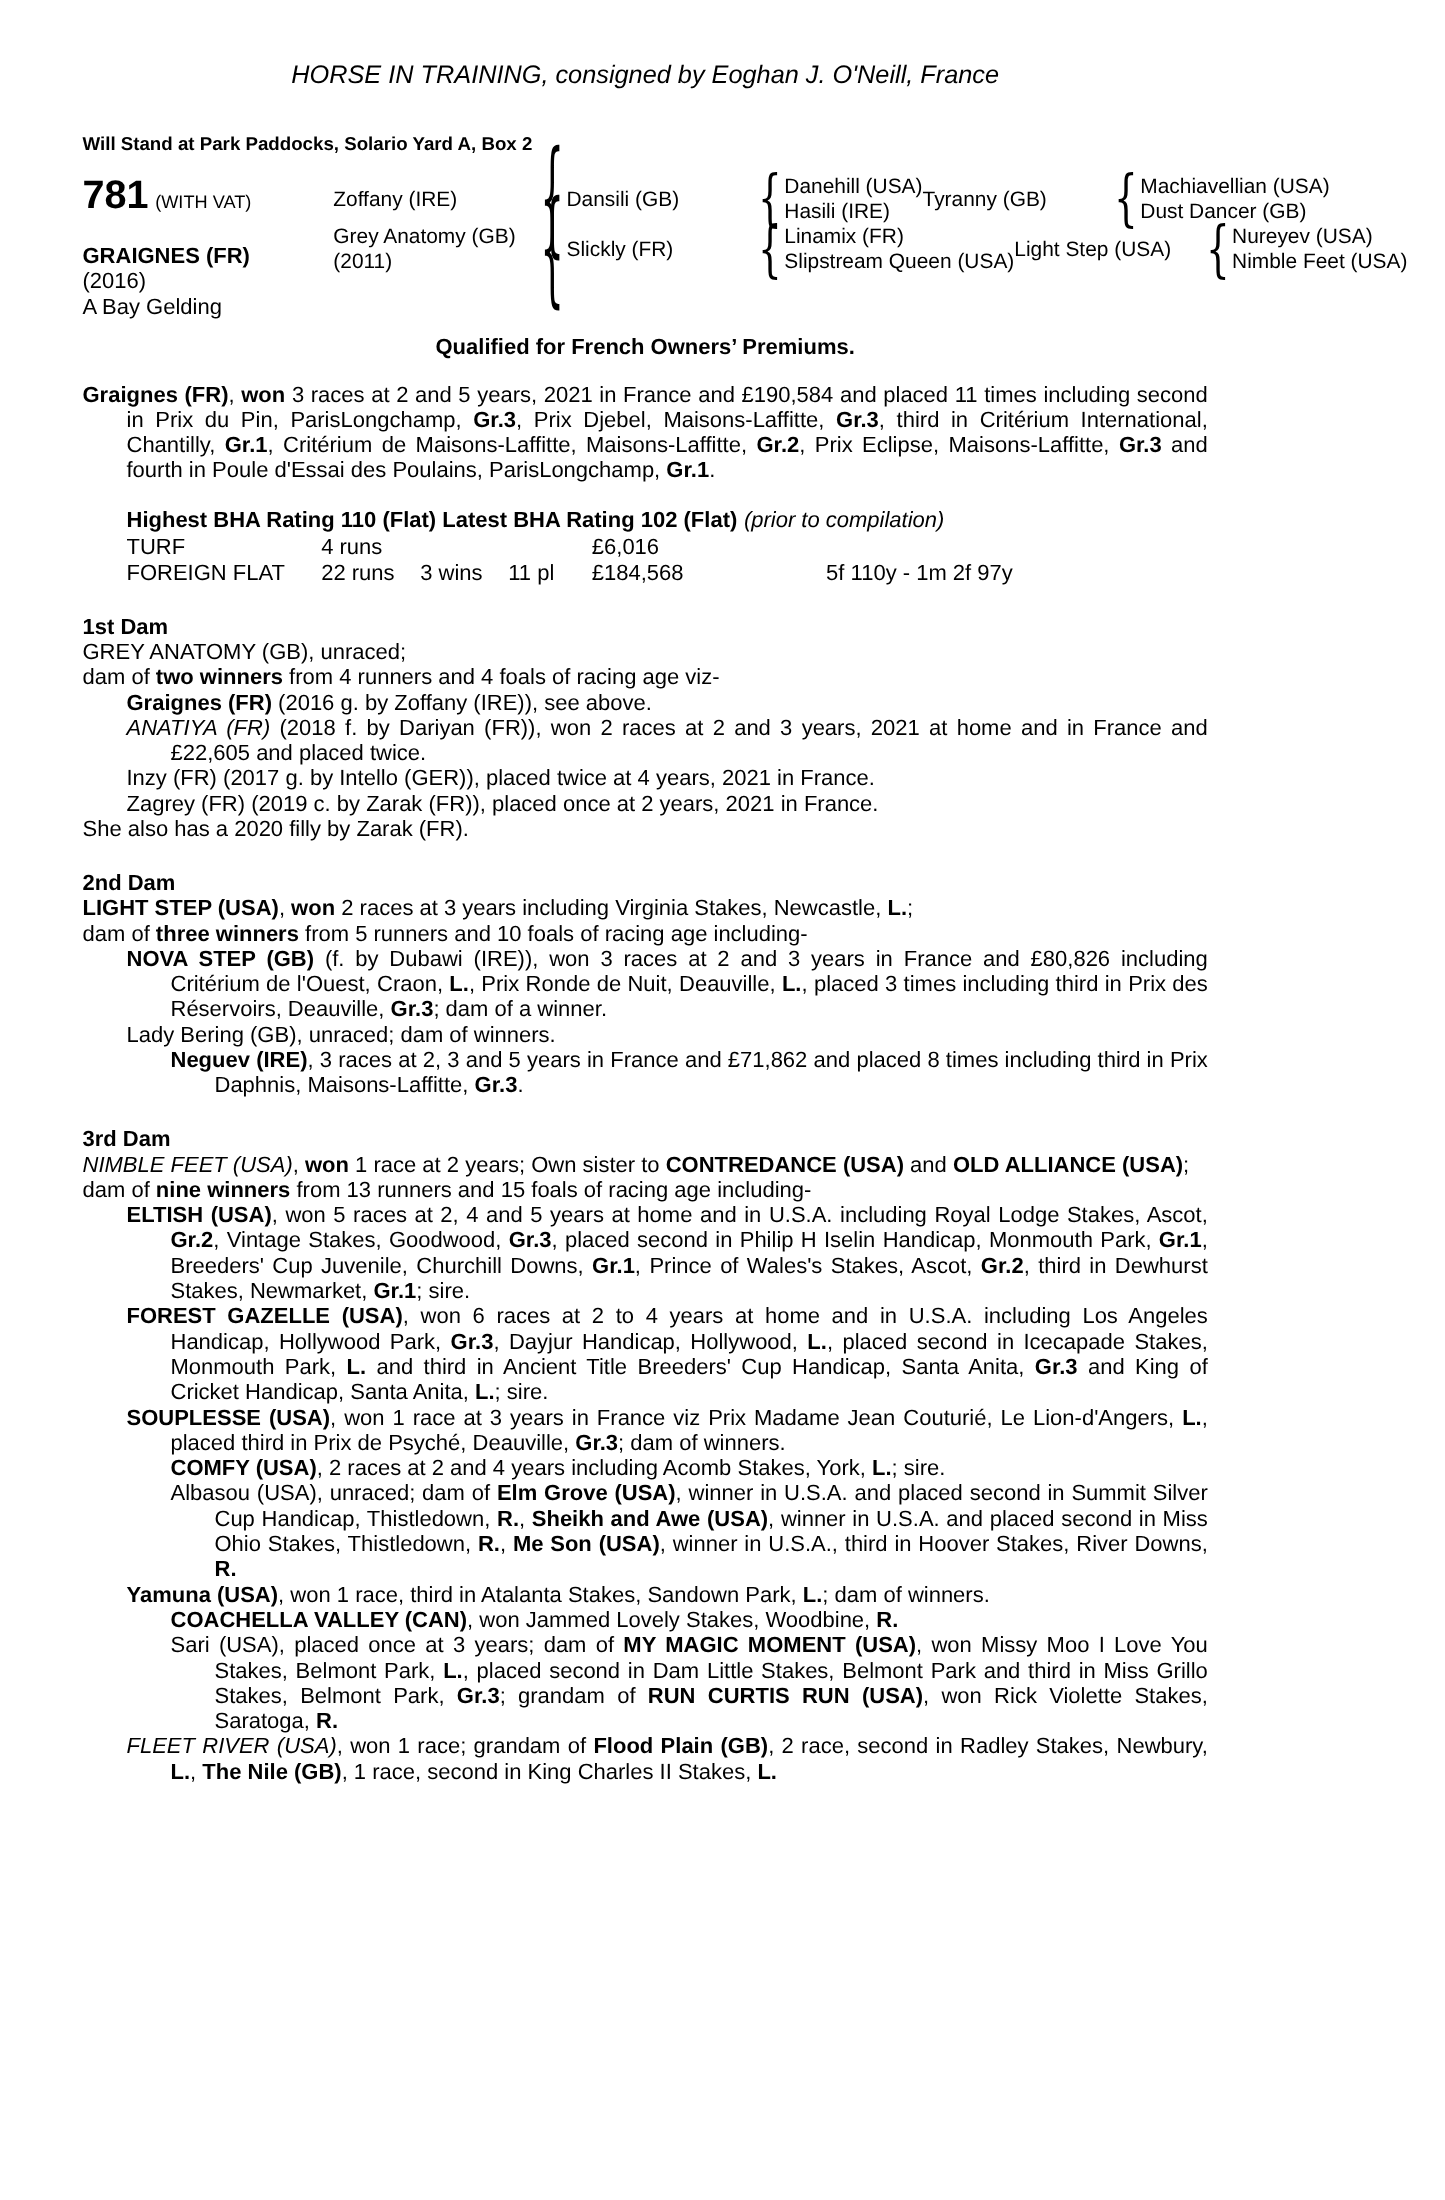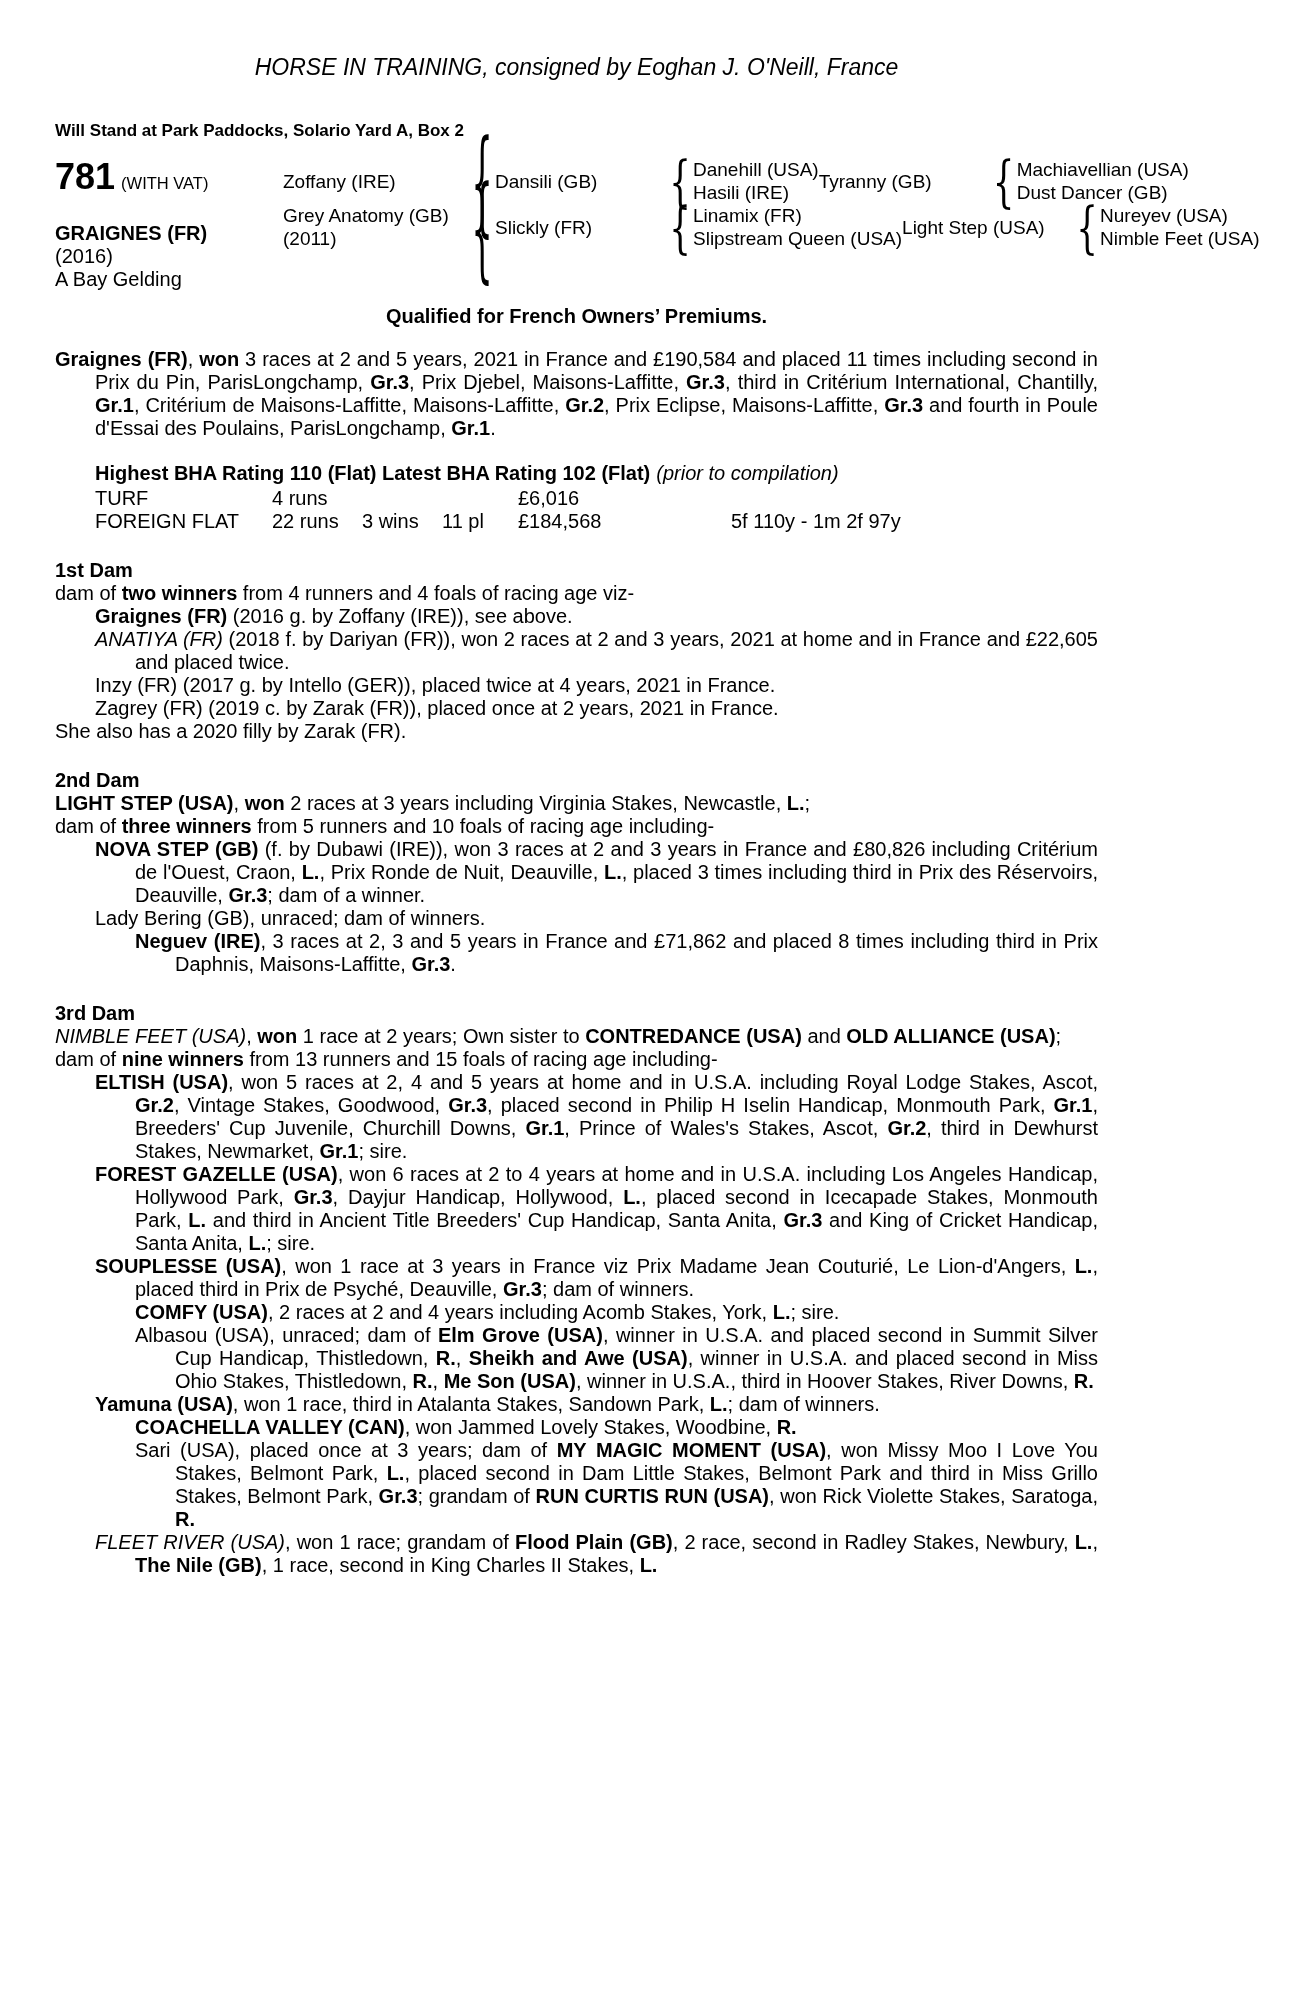--- a/index.html
+++ b/index.html
@@ -3,21 +3,21 @@
 <meta charset="utf-8">
 <style>
   * { margin:0; padding:0; box-sizing:border-box; }
   html,body { background:#ffffff; }
   body {
     width:1314px; min-height:2000px;
     color:#000;
     font-family:"Liberation Sans", sans-serif;
     font-size:20px; line-height:23px;
   }
-  .page { width:1176px; min-height:2000px; padding:56px 78px 40px 55px; background:#fff; }
+  .page { width:1176px; min-height:2000px; padding:56px 78px 40px 75px; background:#fff; }
 
   .title { text-align:center; font-style:italic; font-size:23px; margin-bottom:40px; }
   .stand { font-weight:bold; font-size:17px; margin-bottom:16px; }
 
   .lot-row { display:flex; align-items:flex-start; }
   .lot-block { width:228px; flex:0 0 228px; }
   .lot-number-line { display:flex; align-items:baseline; }
   .lot-number { font-size:36px; font-weight:bold; line-height:38px; }
   .lot-vat { font-size:16.5px; margin-left:6px; }
   .horse-block { margin-top:26px; }
@@ -160,20 +160,21 @@
           <span class="rc rc3">11 pl</span>
           <span class="rc rc4">£184,568</span>
           <span class="rc rc5">5f 110y - 1m 2f 97y</span>
         </div>
       </div>
   </div>
 
   <div>
       <div class="dam-section">
         <div class="b sec-head">1st Dam</div>
+        <div class="para indent-0"><span>GREY ANATOMY (GB), unraced;</span></div>
         <div class="para indent-0"><span>dam of </span><span class="b">two winners</span><span> from 4 runners and 4 foals of racing age viz-</span></div>
         <div class="para indent-1"><span class="b">Graignes (FR)</span><span> (2016 g. by Zoffany (IRE)), see above.</span></div>
         <div class="para indent-1"><span class="i">ANATIYA (FR)</span><span> (2018 f. by Dariyan (FR)), won 2 races at 2 and 3 years, 2021 at home and in France and £22,605 and placed twice.</span></div>
         <div class="para indent-1"><span>Inzy (FR) (2017 g. by Intello (GER)), placed twice at 4 years, 2021 in France.</span></div>
         <div class="para indent-1"><span>Zagrey (FR) (2019 c. by Zarak (FR)), placed once at 2 years, 2021 in France.</span></div>
         <div class="para indent-0"><span>She also has a 2020 filly by Zarak (FR).</span></div>
       </div>
       <div class="dam-section">
         <div class="b sec-head">2nd Dam</div>
         <div class="para indent-0"><span class="b">LIGHT STEP (USA)</span><span>, </span><span class="b">won</span><span> 2 races at 3 years including Virginia Stakes, Newcastle, </span><span class="b">L.</span><span>;</span></div>

